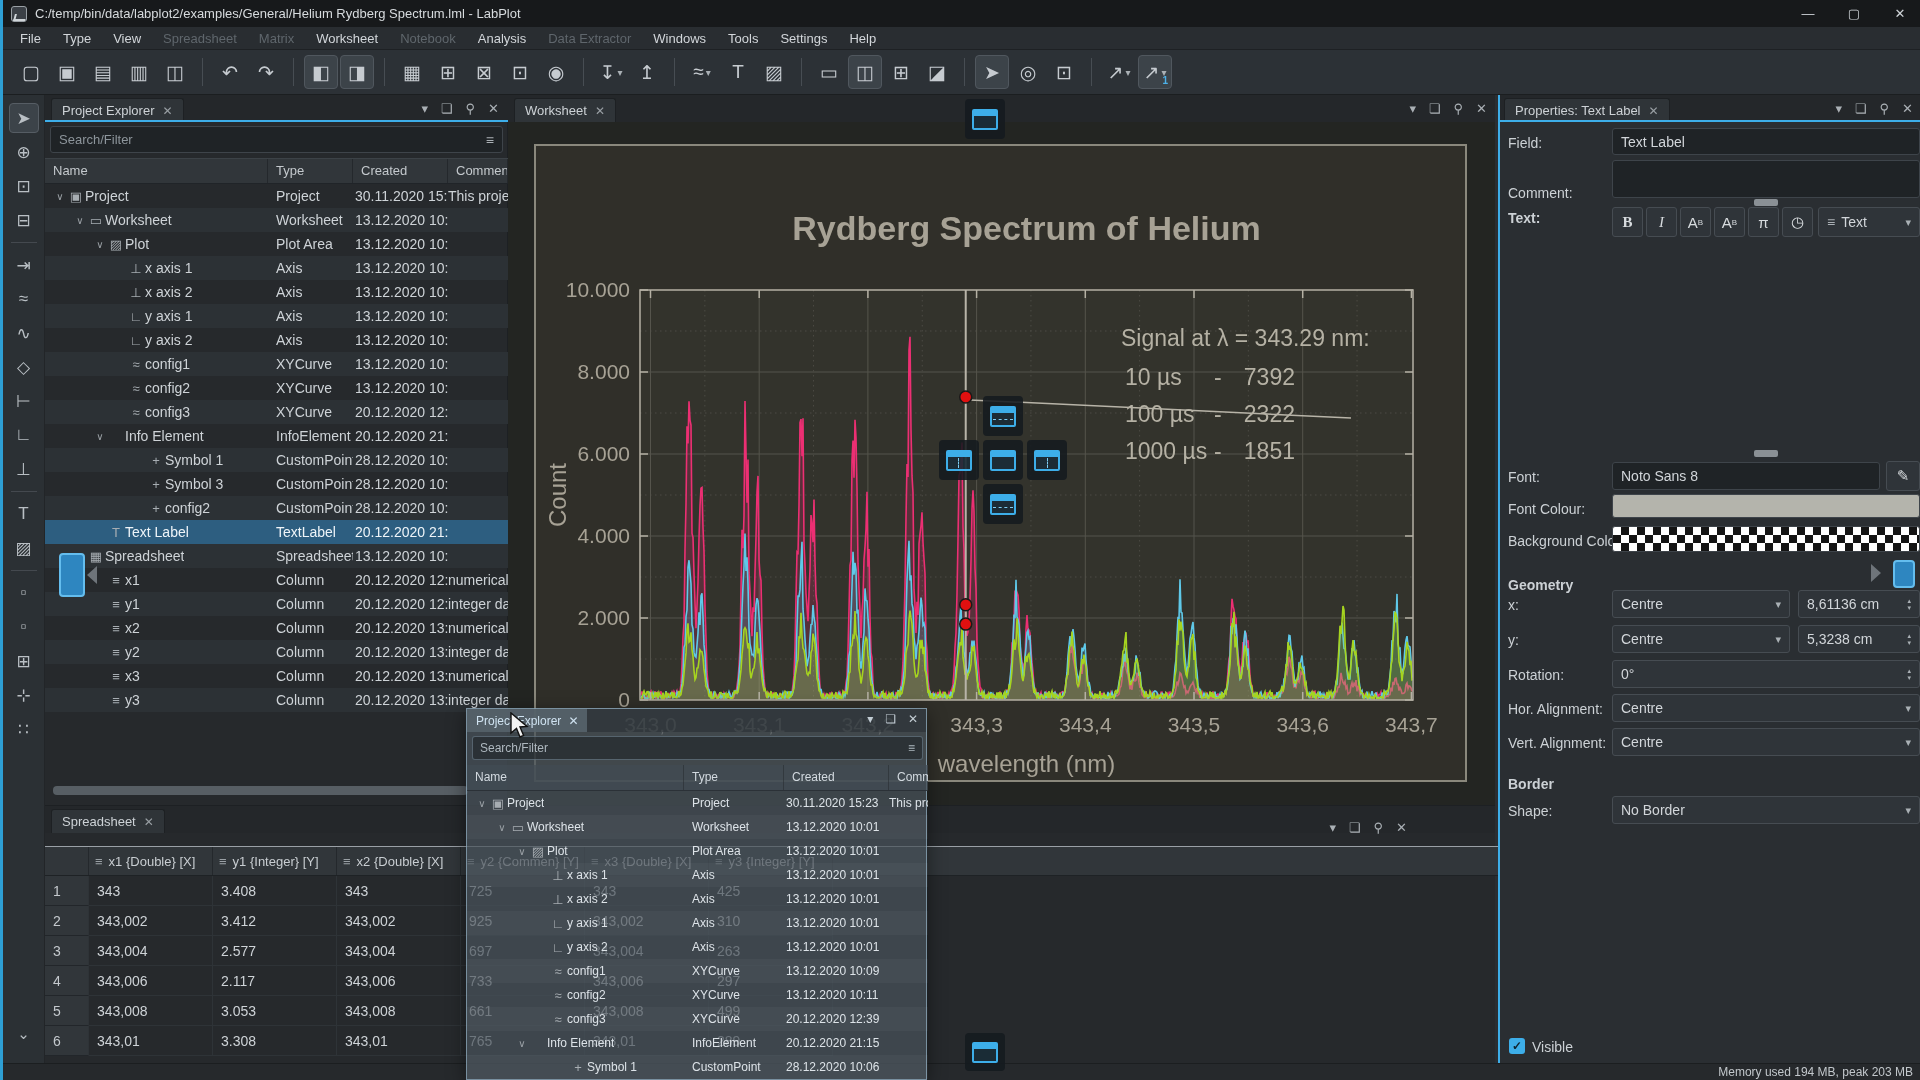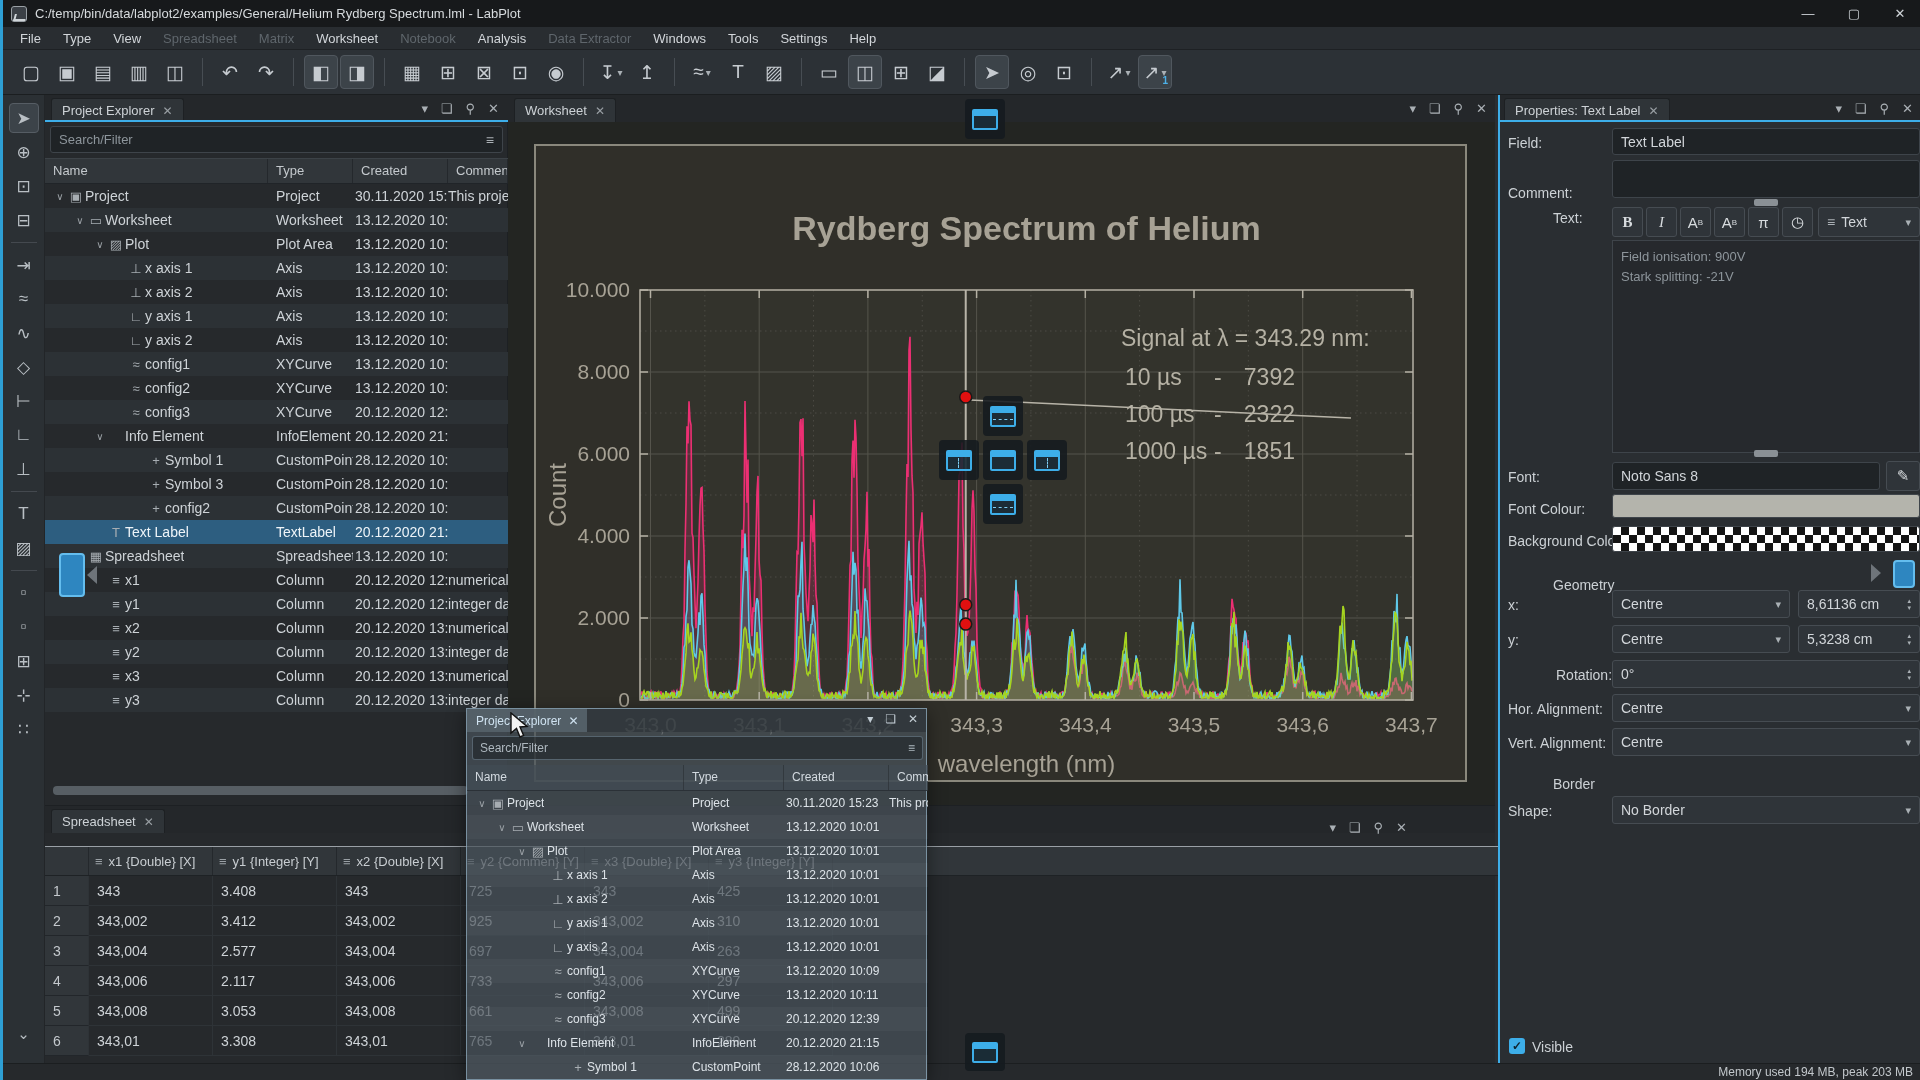--- a/index.html
+++ b/index.html
@@ -78,21 +78,21 @@
   .ss-hcell { border-right:1px solid #24282c; display:flex; align-items:center; gap:6px; padding:0 6px; overflow:hidden; white-space:nowrap; }
   .ss-row { position:absolute; height:30px; display:flex; font-size:14px; color:#ced3d7; }
   .ss-cell { border-right:1px solid #2e3337; border-bottom:1px solid #2e3337; display:flex; align-items:center; padding:0 8px; overflow:hidden; }
   .ss-rownum { background:#31363a; color:#c4c9cd; justify-content:flex-start; border-bottom:1px solid #22262a; }
   #ss-vscroll { position:absolute; left:1758px; top:42px; width:10px; height:200px; background:#3a4046; border-radius:4px; }
 
   
   #prop-dock { position:absolute; left:1495px; top:95px; width:425px; height:968px; background:#2a2e32;
     border-left:2px solid #3daee9; }
   .p-label { position:absolute; left:8px; color:#ccd1d5; font-size:14px; }
-  .p-label.bold { font-weight:normal;margin-left:45px; }
+  .p-label.bold { font-weight:bold; }
   .p-field { position:absolute; background:#1f2326; border:1px solid #3e444a; border-radius:3px; color:#d2d6da;
     display:flex; align-items:center; padding:0 8px; font-size:14px; }
   .p-combo { position:absolute; background:#2f3439; border:1px solid #464c52; border-radius:3px; color:#d2d6da;
     display:flex; align-items:center; padding:0 8px; font-size:14px; }
   .p-combo .dd { margin-left:auto; color:#aab0b5; font-size:11px; }
   .p-spin { position:absolute; background:#2f3439; border:1px solid #464c52; border-radius:3px; color:#d2d6da;
     display:flex; align-items:center; padding:0 8px; font-size:14px; }
   .p-spin .updown { margin-left:auto; display:flex; flex-direction:column; font-size:7px; line-height:7px; color:#aab0b5; }
   .fmt-btn { position:absolute; width:31px; height:30px; background:#2f3439; border:1px solid #464c52; border-radius:3px;
     color:#d7dbde; display:flex; align-items:center; justify-content:center; font-size:15px; }
@@ -809,24 +809,20 @@
         </div>
         <div class="fmt-btn" style="left: 282px; top: 112px;">
           <span>◷</span>
         </div>
       </div>
     <div class="p-combo" style="left:318px;top:112px;width:102px;height:30px;">
       <span style="margin-right:6px;color:#aab0b5;">≡</span>
       <span>Text</span>
       <span class="dd">▾</span>
     </div>
-    <div id="p-textarea">
-      <div>Field ionisation: 900V</div>
-      <div>Stark splitting: -21V</div>
-    </div>
     <div class="grip" style="left:254px;top:355px;"></div>
 
     <div class="p-label" style="top:374px;">Font:</div>
     <div class="p-field" style="left:112px;top:367px;width:268px;height:28px;">
       <span>Noto Sans 8</span>
       </div>
     <div class="fmt-btn" style="left:386px;top:366px;width:34px;height:30px;">✎</div>
 
     <div class="p-label" style="top:406px;">Font Colour:</div>
     <div class="p-field" id="p-fontcolour" style="left:112px;top:399px;width:308px;height:24px;"></div>
@@ -855,21 +851,21 @@
         <span class="dd">▾</span>
       </div>
     <div class="p-spin" style="left:298px;top:530px;width:122px;height:28px;">
       <span>5,3238 cm</span>
         <span class="updown">
           <span>▴</span>
           <span>▾</span>
         </span>
       </div>
 
-    <div class="p-label" style="top:572px;margin-left:48px;">Rotation:</div>
+    <div class="p-label" style="top:572px;">Rotation:</div>
     <div class="p-spin" style="left:112px;top:565px;width:308px;height:28px;">
       <span>0°</span>
         <span class="updown">
           <span>▴</span>
           <span>▾</span>
         </span>
       </div>
 
     <div class="p-label" style="top:606px;">Hor. Alignment:</div>
     <div class="p-combo" style="left:112px;top:599px;width:308px;height:28px;">

